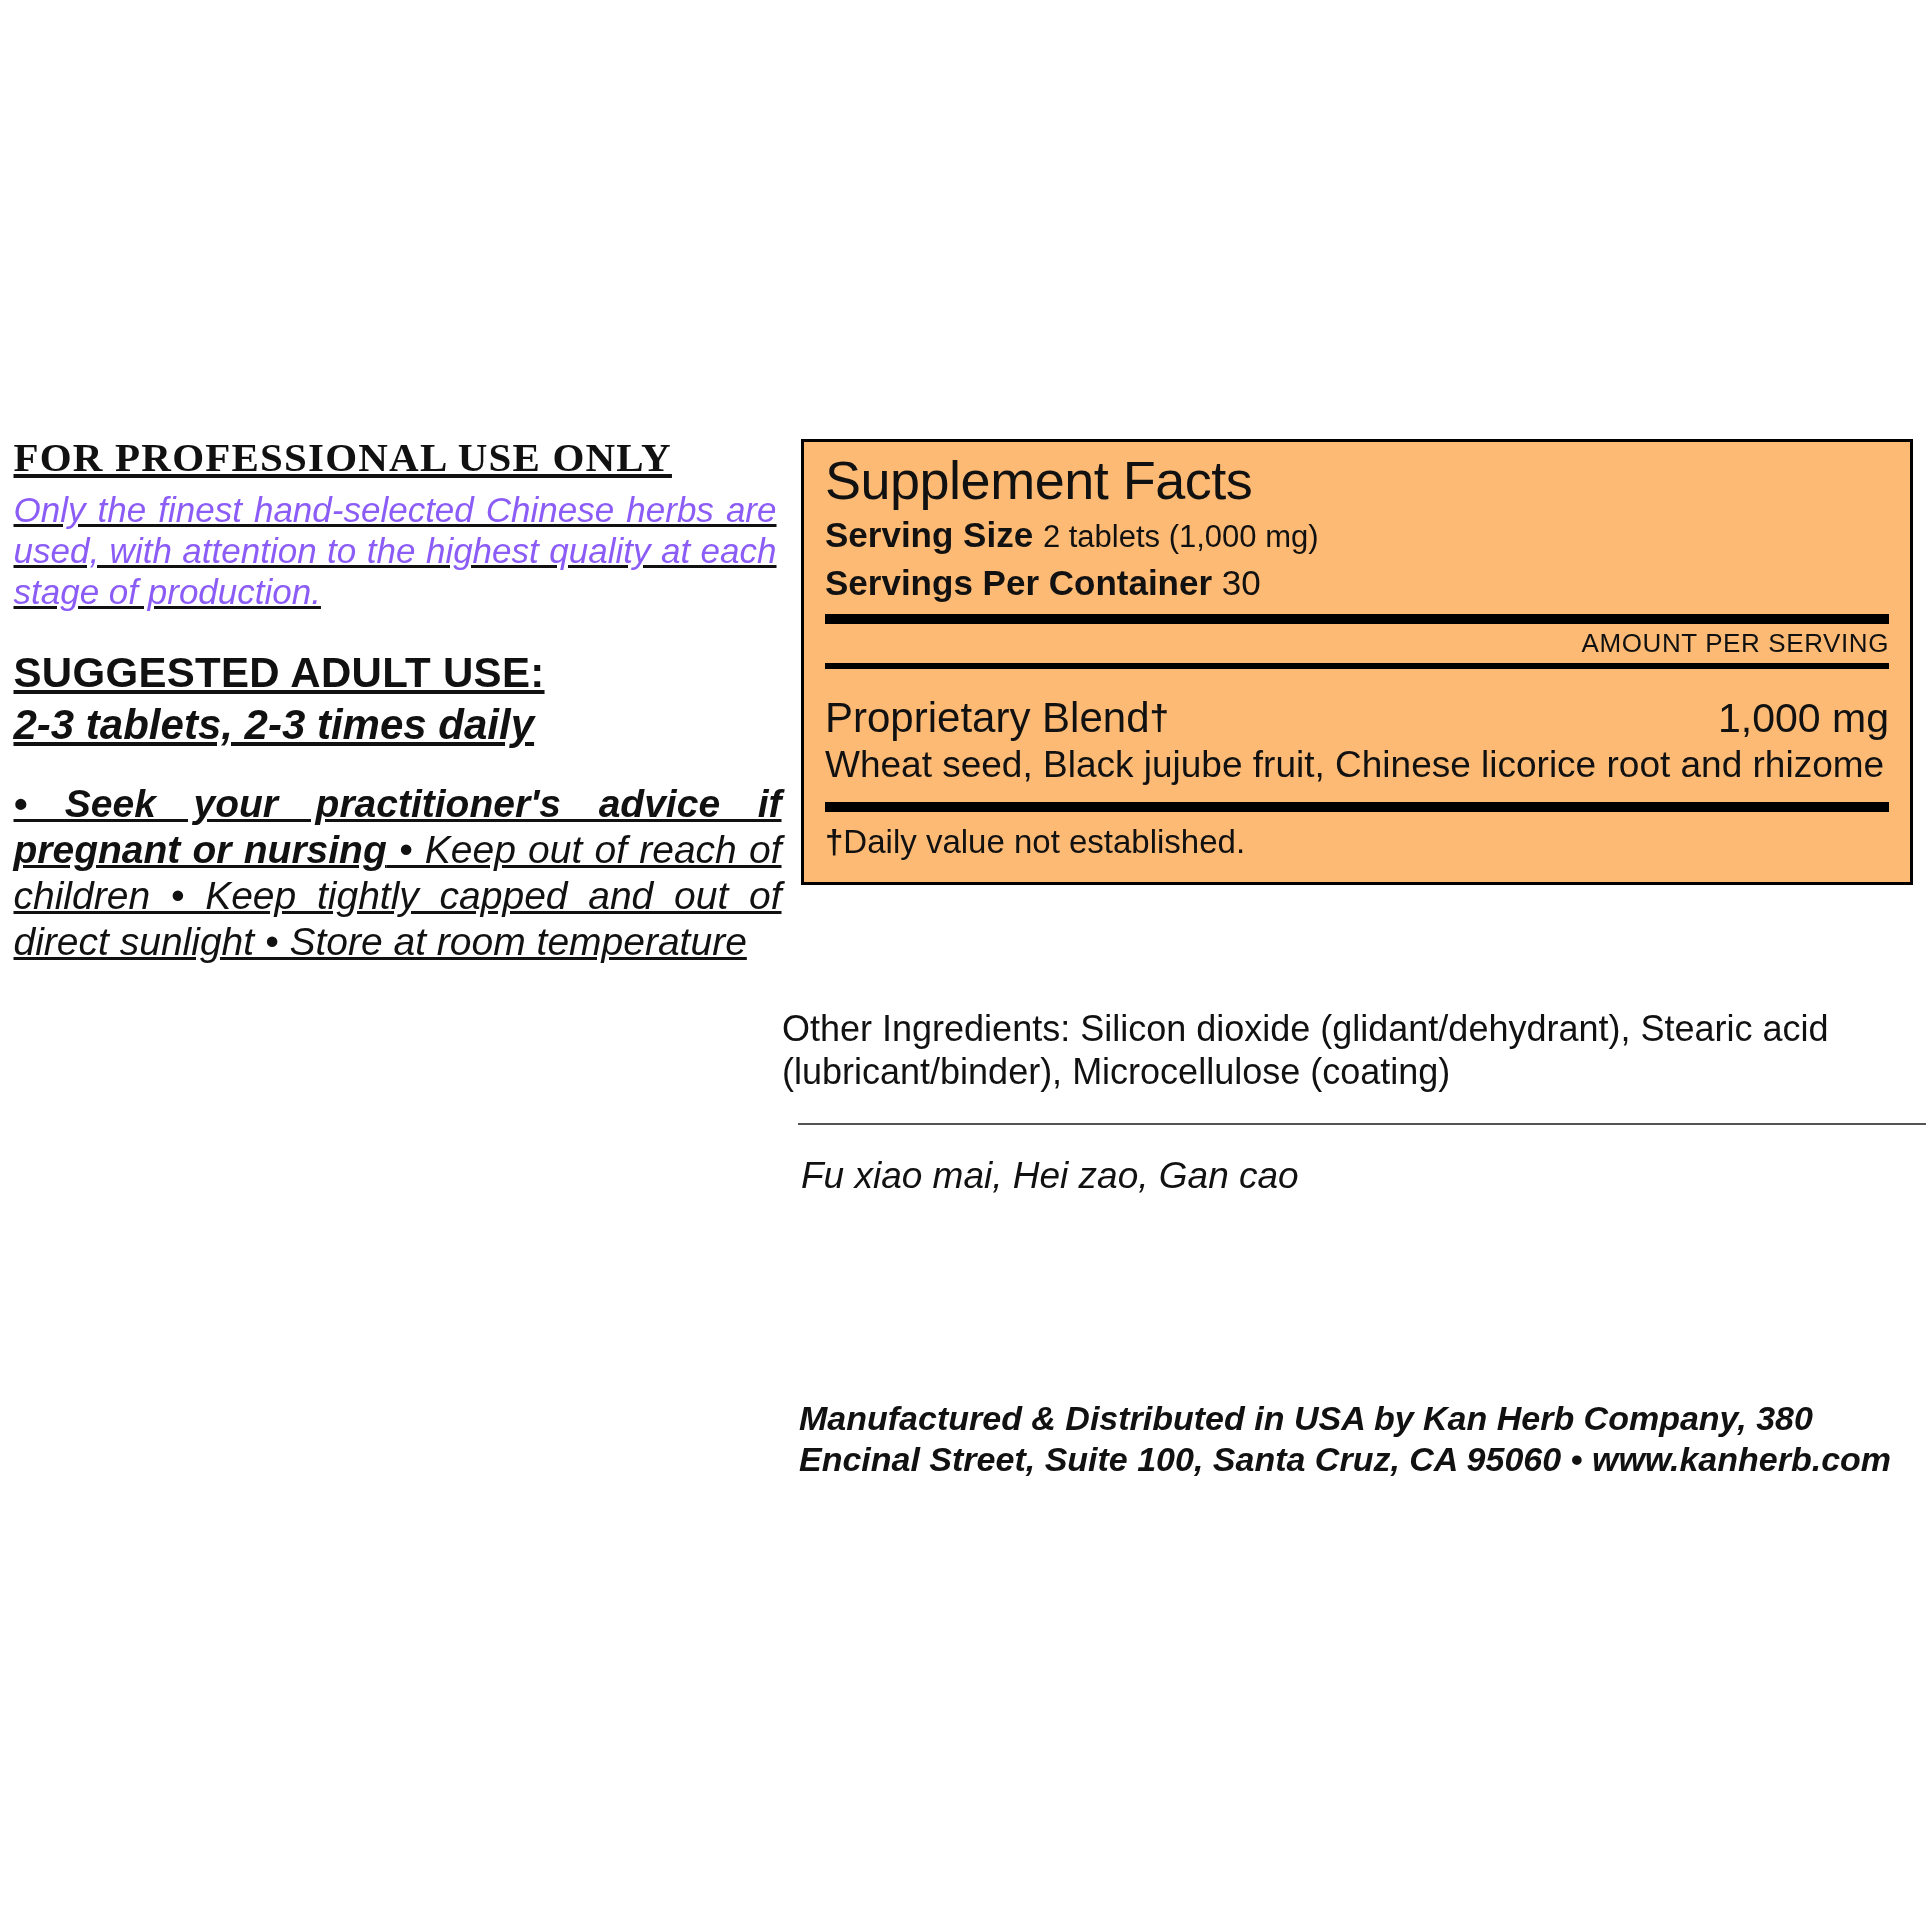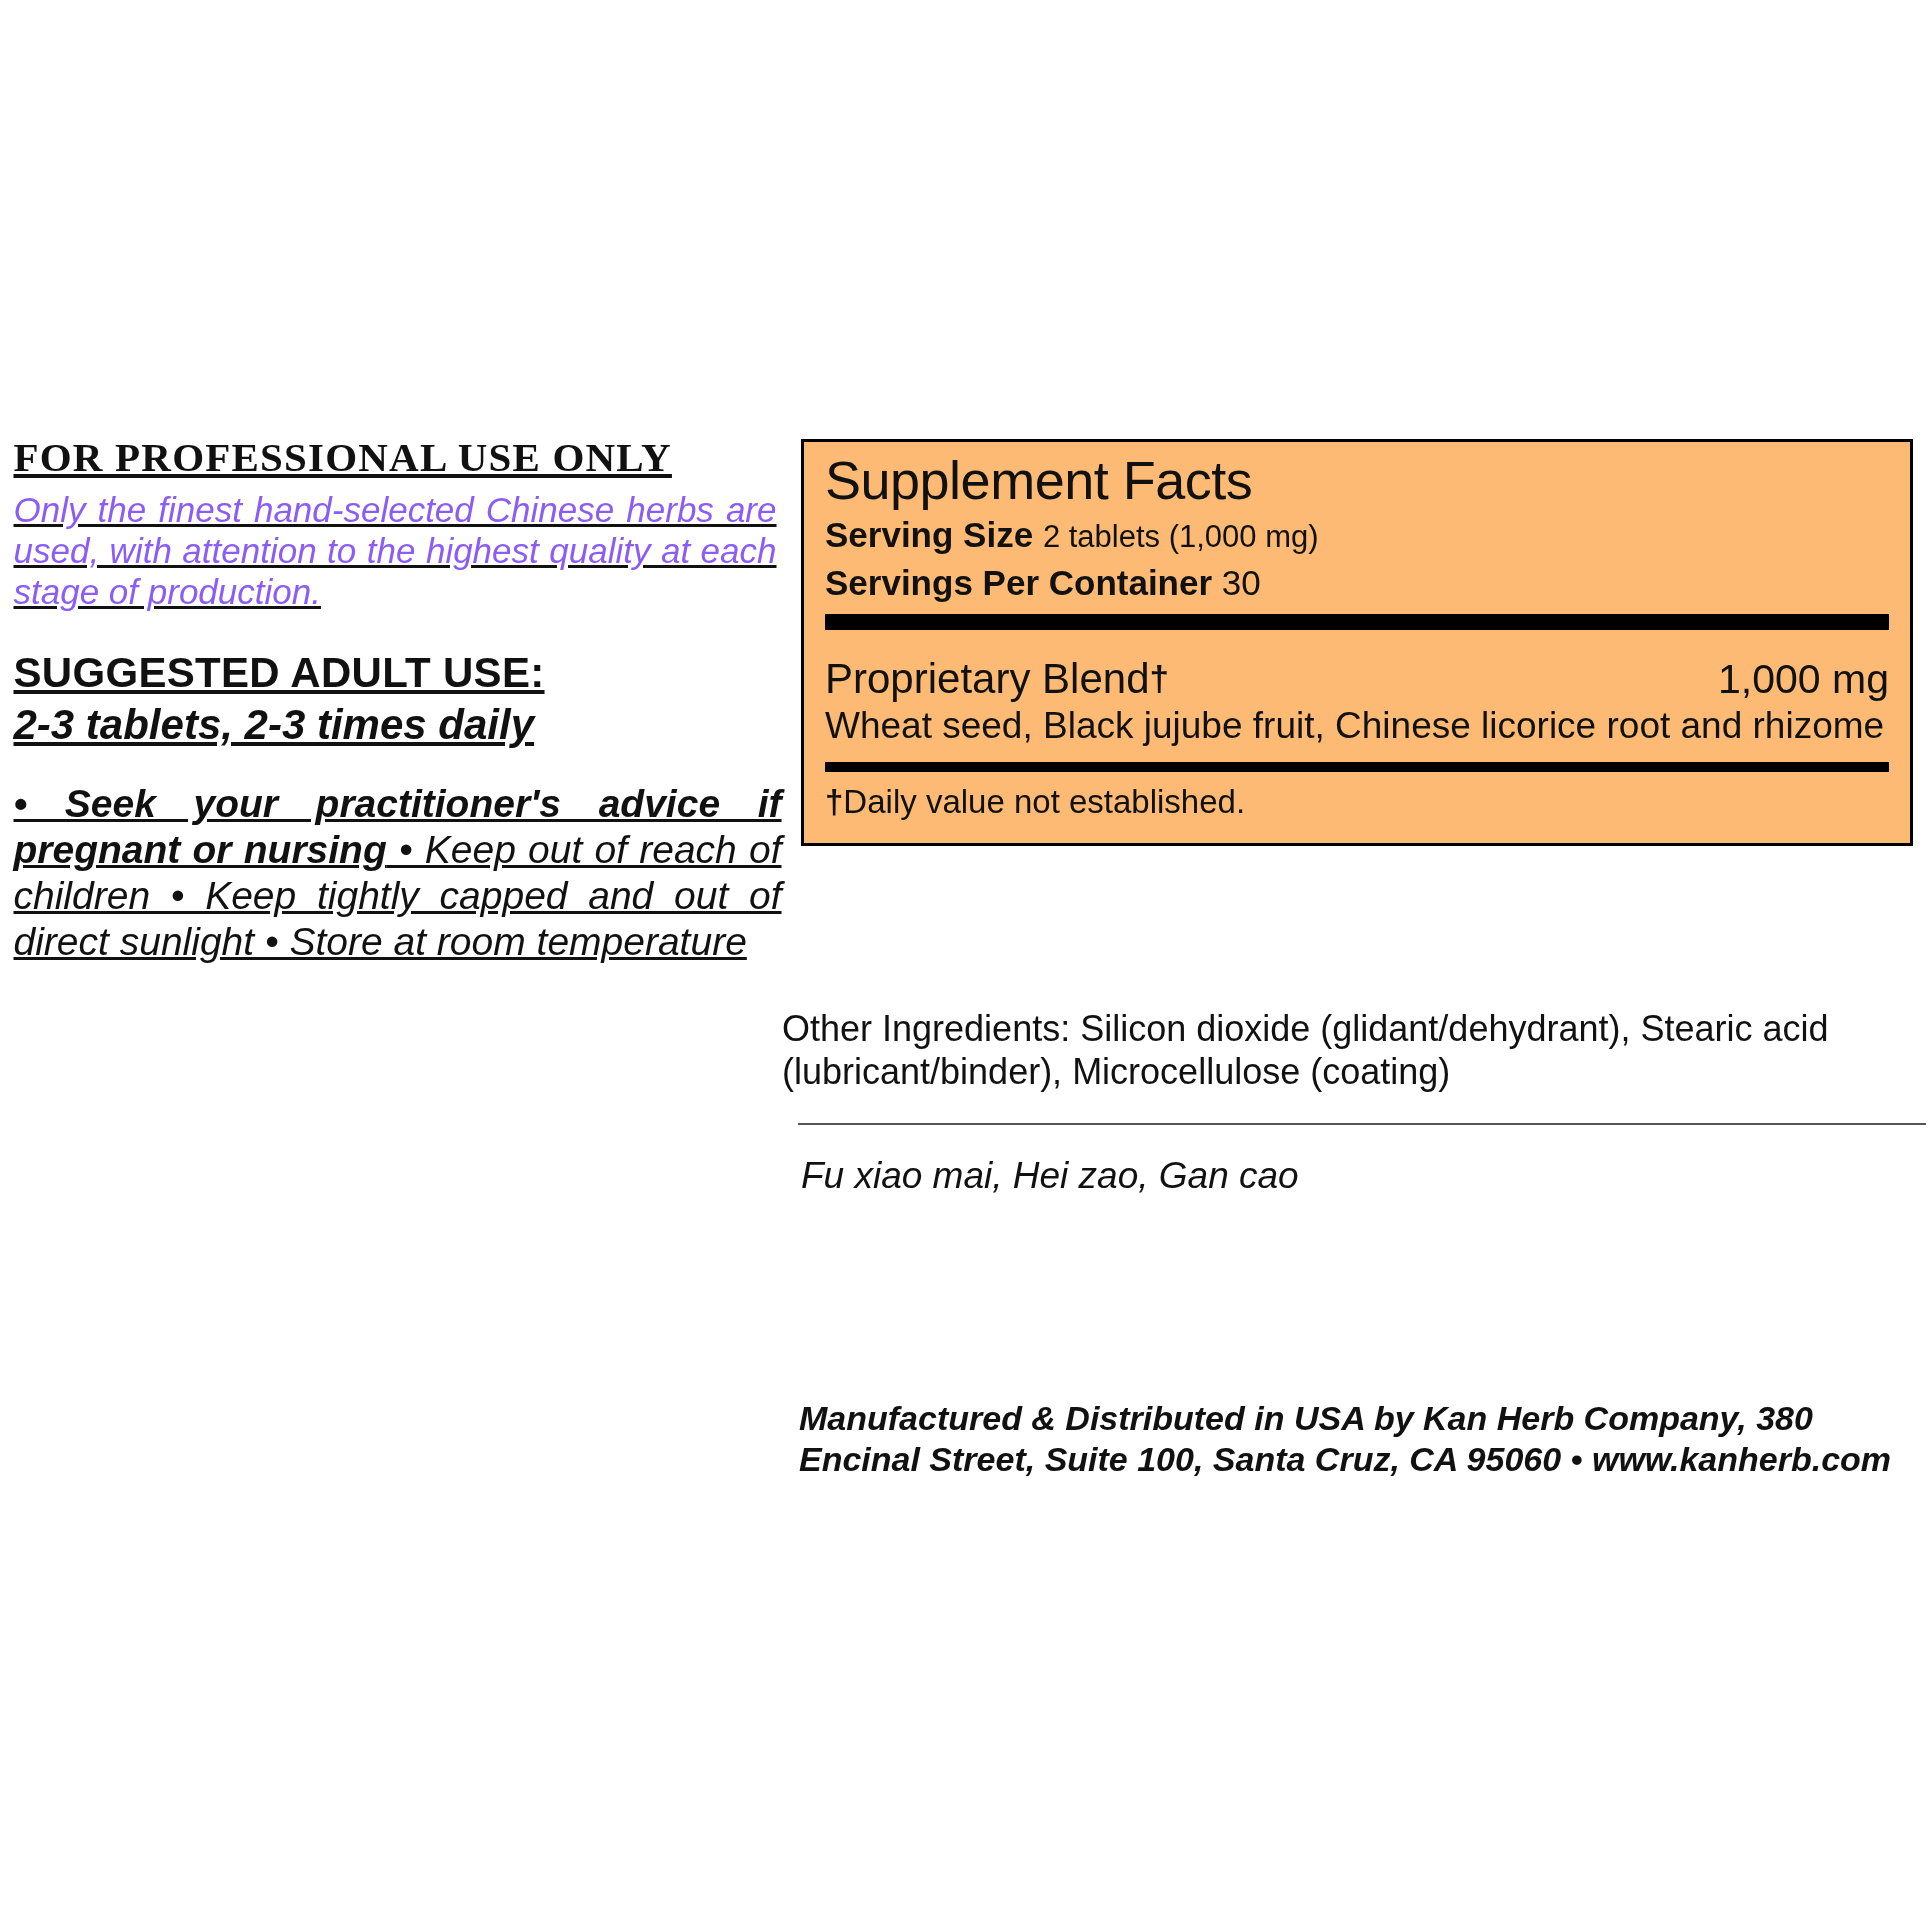--- a/index.html
+++ b/index.html
@@ -209,20 +209,21 @@
     <span class="sub">2 tablets (1,000 mg)</span>
   </div>
 
   <div class="serving-line">
     <span class="lbl">Servings Per Container</span>
     <span>30</span>
   </div>
 
   <div class="rule-thick"></div>
 
+  <div class="amount-row">AMOUNT PER SERVING</div>
 
   <div class="rule-med"></div>
 
   <div class="blend-row">
     <div class="blend-name"><span>Proprietary Blend</span><span class="dag">†</span></div>
     <div class="blend-amt">1,000 mg</div>
   </div>
 
   <div class="blend-ingredients">Wheat seed, Black jujube fruit, Chinese licorice root and rhizome</div>
 

